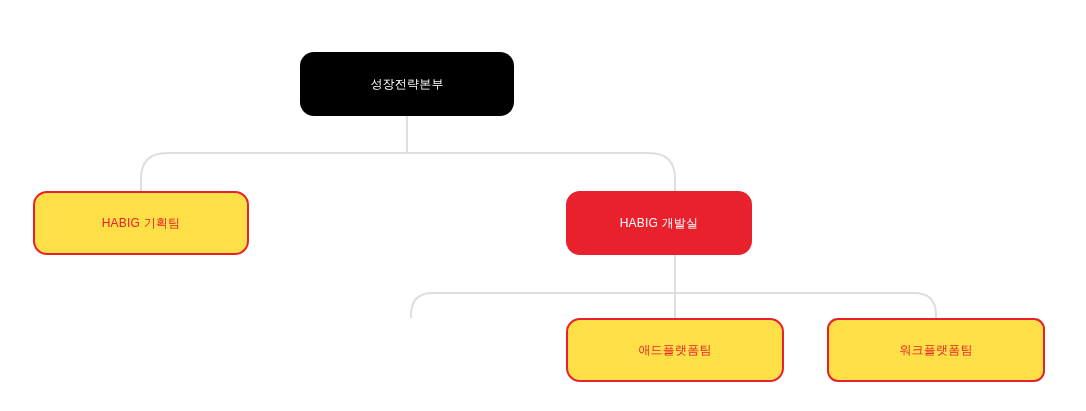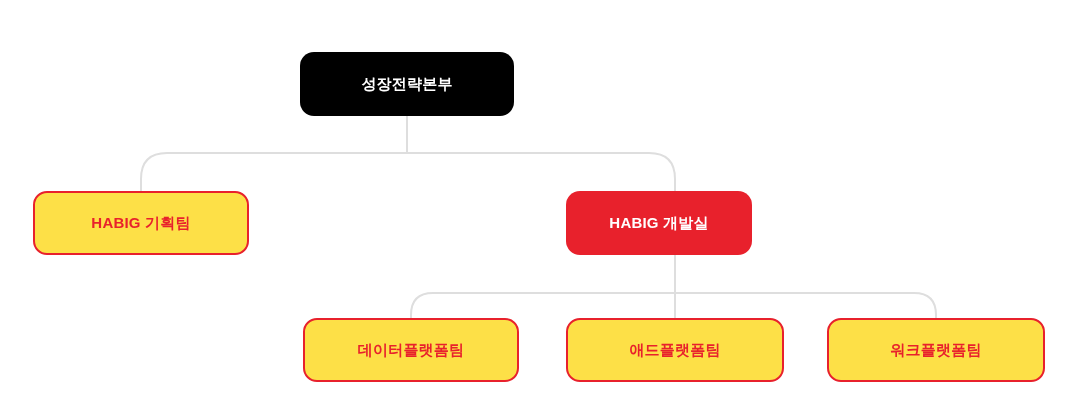--- a/index.html
+++ b/index.html
@@ -33,22 +33,22 @@
     stroke: var(--connector-gray);
     stroke-width: 2;
   }
   .node {
     position: absolute;
     height: 64px;
     border-radius: 14px;
     display: flex;
     align-items: center;
     justify-content: center;
-    font-size: 15px;
-    font-weight: 700;
+    font-size: 12px;
+    font-weight: 400;
     letter-spacing: 0.2px;
     background: #fff;
   }
   .node--filled-black {
     background: var(--node-black);
     color: var(--text-on-dark);
   }
   .node--filled-red {
     background: var(--accent-red);
     color: var(--text-on-dark);
@@ -57,21 +57,21 @@
     background: #fde047;
     border: 2px solid var(--accent-red);
     color: var(--accent-red);
   }
   
   .node-root          { left: 300px; top: 52px;  width: 214px; }
   .node-planning      { left: 33px;  top: 191px; width: 216px; }
   .node-dev           { left: 566px; top: 191px; width: 186px; }
   .node-data-platform { left: 303px; top: 318px; width: 216px; }
   .node-ad-platform   { left: 566px; top: 318px; width: 218px; }
-  .node-work-platform { left: 827px; top: 318px; width: 218px; }
+  .node-work-platform { left: 827px; top: 318px; width: 218px; border-radius: 11px; }
 </style>
 </head>
 <body>
 
 <div class="canvas">
 
   <svg class="connectors" viewBox="0 0 1086 411" aria-hidden="true">
 
     <path d="M 407 116 L 407 153"></path>
 
@@ -87,23 +87,20 @@
   </div>
 
   <div class="node node--outlined-red node-planning">
     <span class="node-label">HABIG 기획팀</span>
   </div>
 
   <div class="node node--filled-red node-dev">
     <span class="node-label">HABIG 개발실</span>
   </div>
 
-  <div class="node node--outlined-red node-data-platform">
-    <span class="node-label">데이터플랫폼팀</span>
-  </div>
 
   <div class="node node--outlined-red node-ad-platform">
     <span class="node-label">애드플랫폼팀</span>
   </div>
 
   <div class="node node--outlined-red node-work-platform">
     <span class="node-label">워크플랫폼팀</span>
   </div>
 
 </div>

